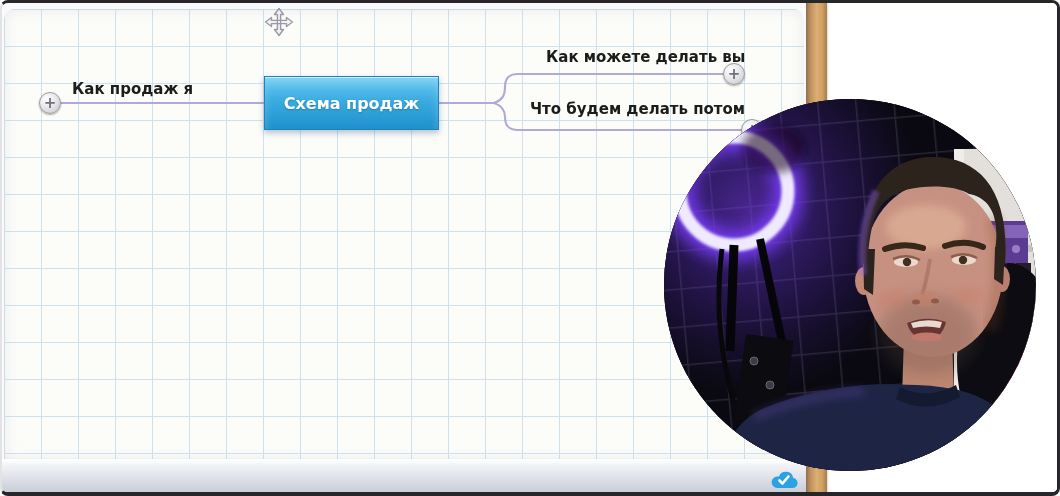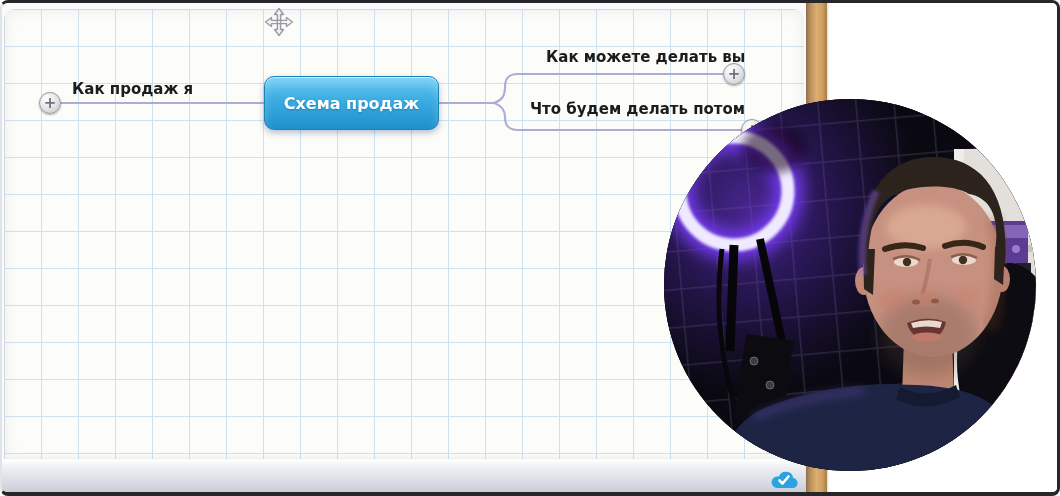--- a/index.html
+++ b/index.html
@@ -39,21 +39,21 @@
     box-shadow:1px 0 2px rgba(0,0,0,.15);
   }
   
   .connectors{position:absolute;left:0;top:0;width:806px;height:458px;z-index:8;}
   .connectors path{stroke:var(--connector,#b3a8d6);stroke-width:2.2;fill:none;stroke-linecap:round;}
   
   .root-node{
     position:absolute;left:262px;top:73px;width:175px;height:54px;z-index:10;
     display:flex;align-items:center;justify-content:center;
     background:linear-gradient(180deg,#64c9f1 0%,#3bace1 45%,var(--node-bottom,#1e90cd) 100%);
-    border:1px solid var(--node-border,#1b82ba);border-radius:10px;
+    border:1px solid var(--node-border,#1b82ba);border-radius:0;
     box-shadow:inset 0 1px 0 rgba(255,255,255,.6),inset 0 7px 10px rgba(255,255,255,.22),0 3px 6px rgba(45,85,125,.35);
     color:var(--root-text,#ffffff);font-size:16px;font-weight:bold;
     text-shadow:0 1px 2px rgba(0,60,100,.35);cursor:pointer;
   }
   
   .branch-label{
     position:absolute;z-index:10;font-size:15px;font-weight:bold;line-height:16px;
     color:var(--label-text,#1c1c1c);white-space:nowrap;cursor:pointer;
   }
   .label-left{left:70px;top:78px;}

